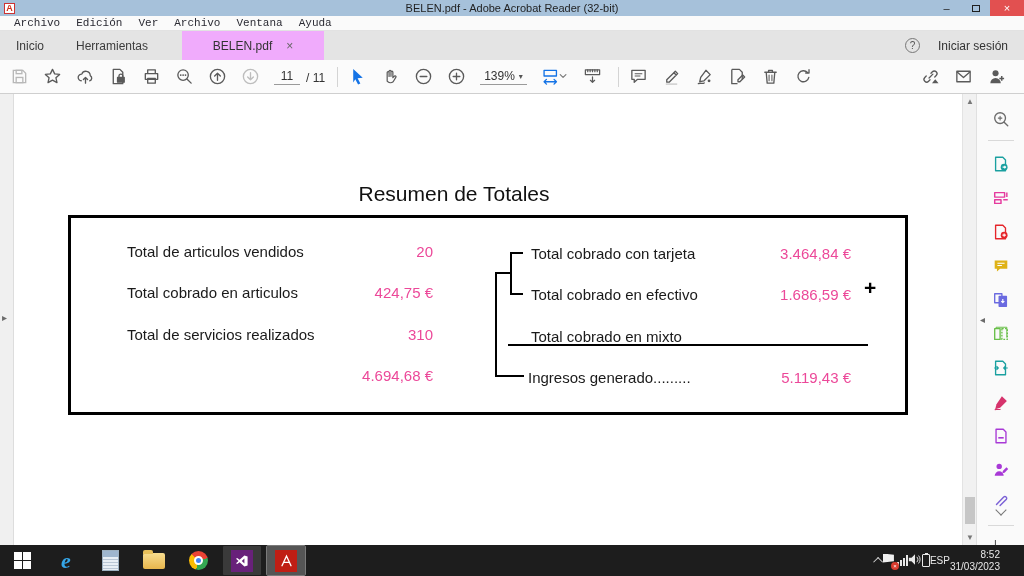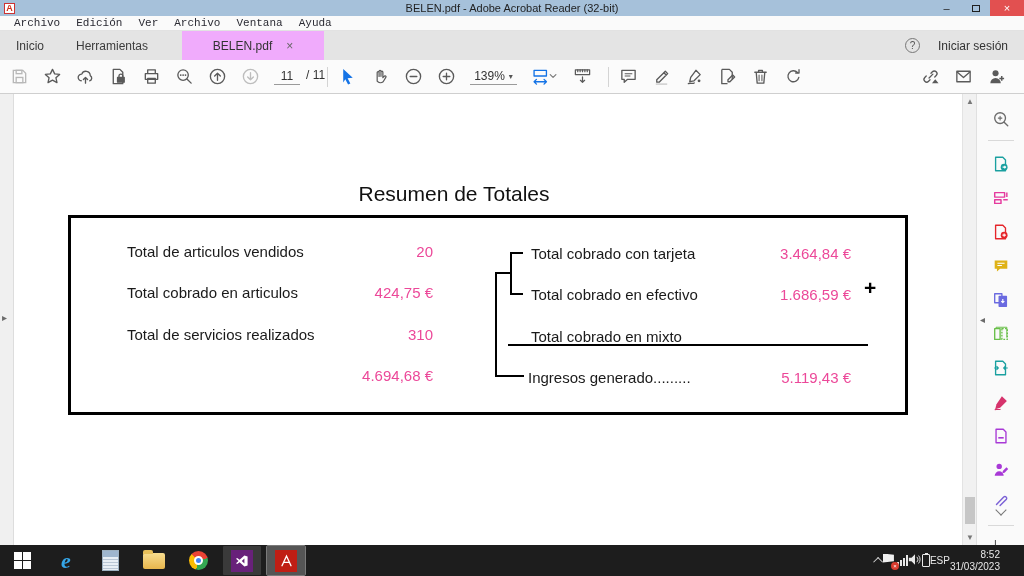--- a/index.html
+++ b/index.html
@@ -35,21 +35,21 @@
   .help-circle { width:15px; height:15px; border:1px solid #777; border-radius:50%; color:#555;
                  font-size:10px; display:flex; align-items:center; justify-content:center; }
   .signin { font-size:12px; color:#333; }
 
   
   .toolbar { position:absolute; left:0; top:60px; width:1024px; height:34px; background:#fbfbfb;
              border-bottom:1px solid #cfcfcf; display:flex; align-items:center; padding-left:10px; }
   .tb-icon { width:19px; height:19px; margin-right:14px; display:flex; align-items:center;
              justify-content:center; flex:0 0 auto; }
   .tb-sep { width:1px; height:20px; background:#d4d4d4; margin:0 10px 0 2px; flex:0 0 auto; }
-  .pagebox { display:flex; align-items:flex-start; gap:6px; font-size:12px; color:#333; }
+  .pagebox { display:flex; align-items:flex-end; gap:6px; margin-right:10px; font-size:12px; color:#333; }
   .pagebox .pg-input { min-width:26px; text-align:center; border-bottom:1px solid #9a9a9a; padding:1px 3px; }
   .zoombox { display:flex; align-items:center; gap:4px; border-bottom:1px solid #9a9a9a;
              padding:1px 4px; margin-right:14px; font-size:12px; color:#333; }
   .caret { font-size:8px; color:#555; }
   .tb-right { margin-left:auto; display:flex; align-items:center; padding-right:4px; }
 
   
   .docarea { position:absolute; left:0; top:94px; width:1024px; height:451px; background:#fff; }
   .left-strip { position:absolute; left:0; top:0; width:14px; height:451px; background:#f0f0f0;
                 border-right:1px solid #ddd; }

